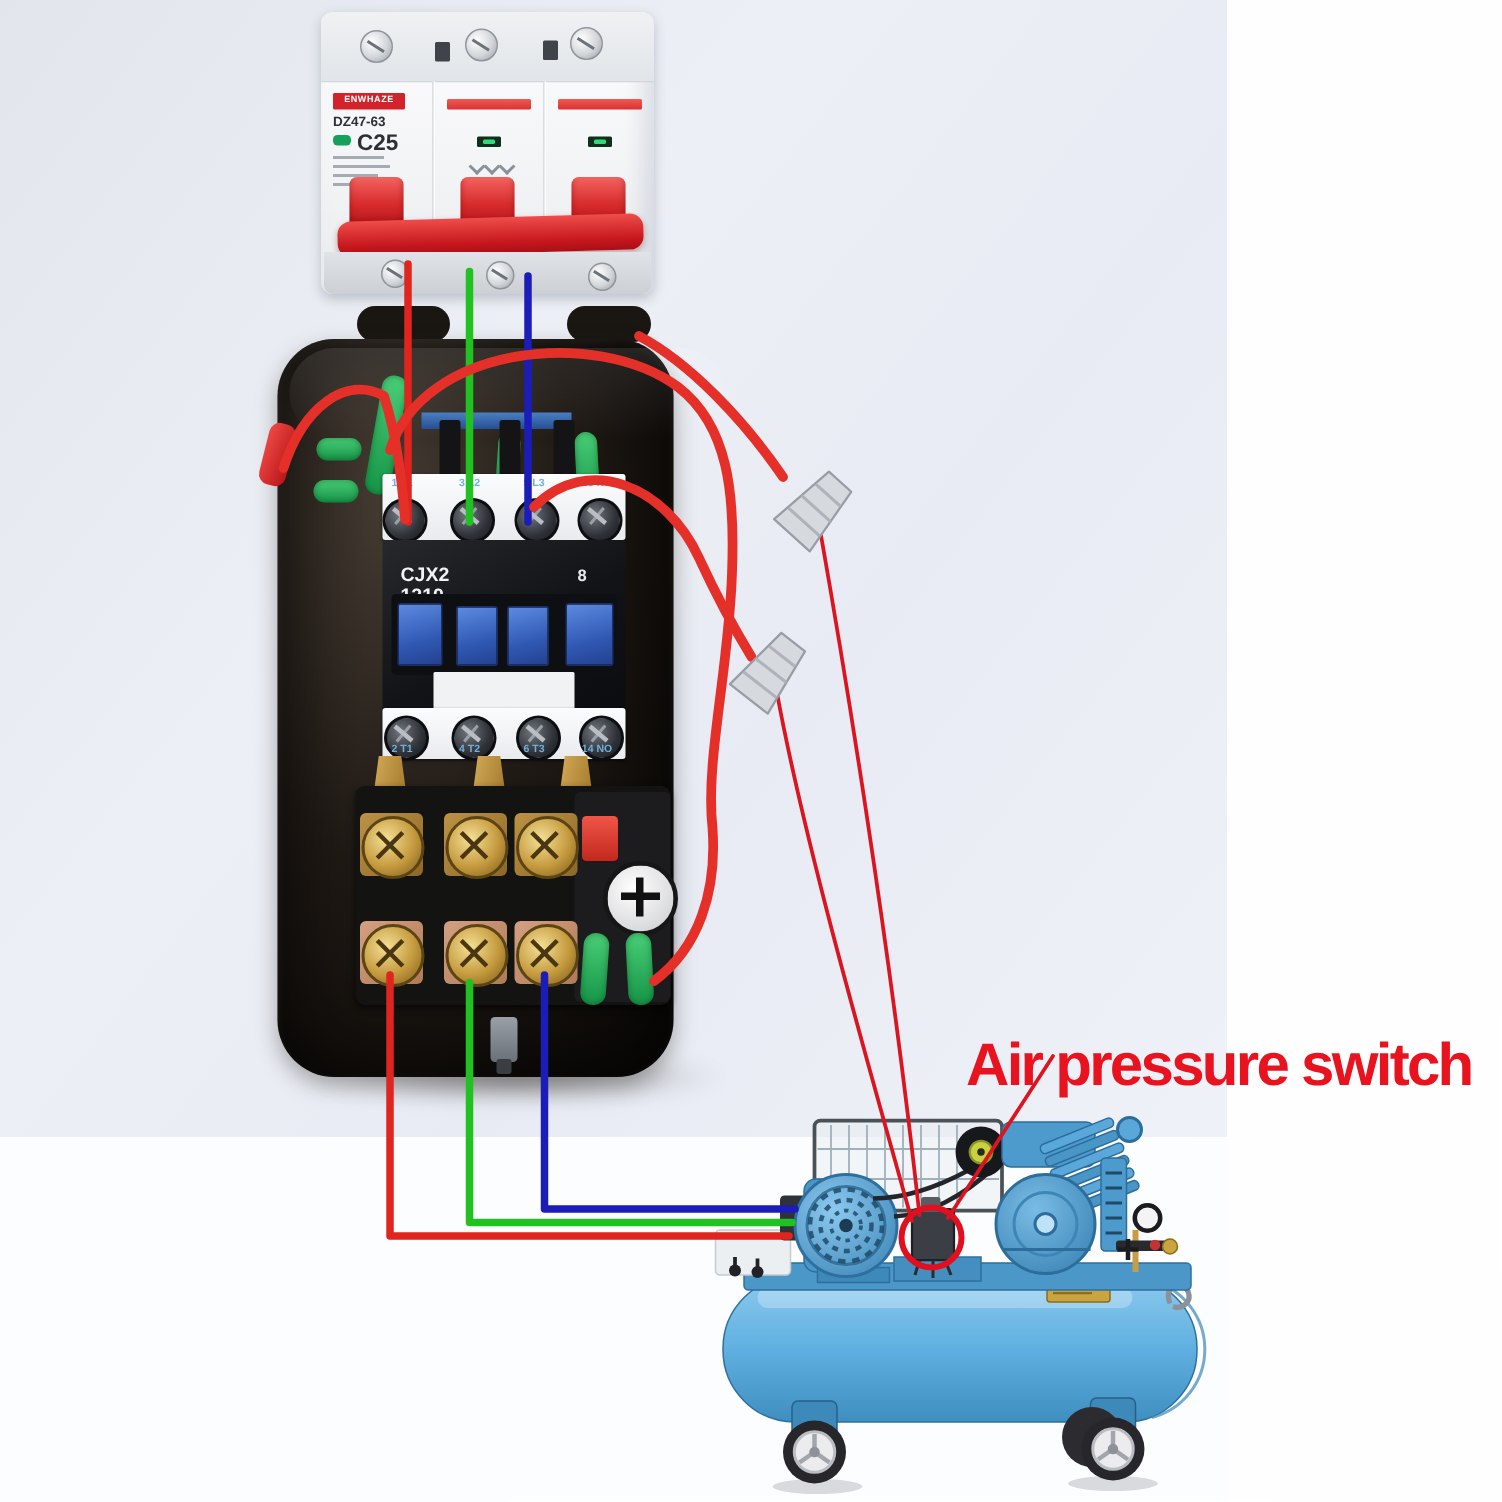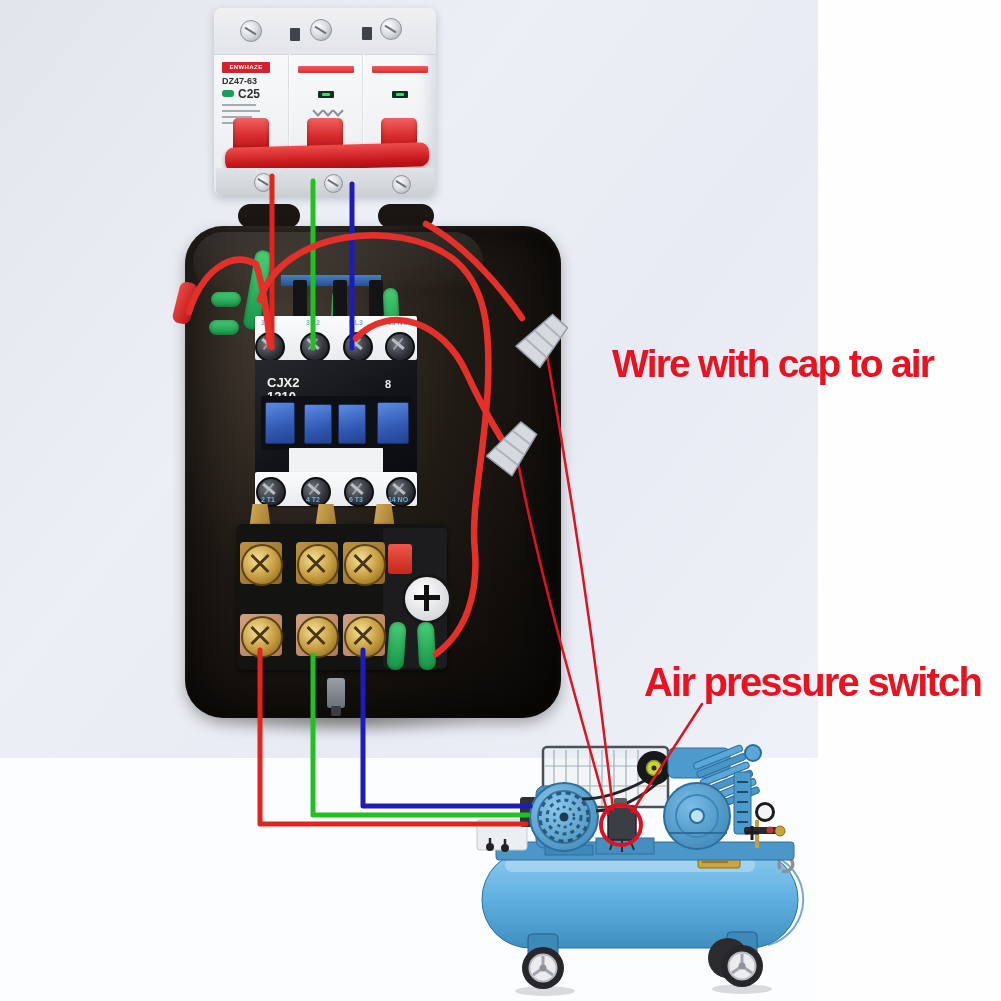--- a/index.html
+++ b/index.html
@@ -10,40 +10,40 @@
   
   .bg-panel{left:0;top:0;width:818px;height:758px;
     background:linear-gradient(128deg,#e2e6ec 0%,#eceff5 38%,#e8ebf3 64%,#eef1f7 100%);}
   .bg-right{left:818px;top:0;width:183px;height:1001px;background:#fefefe;}
   .bg-bottom{left:0;top:758px;width:818px;height:243px;background:#fcfdfe;}
 
   
   .red-text{color:#e9121f;font-weight:bold;white-space:nowrap;}
   .title{left:450px;top:30px;font-size:64px;line-height:1.13;letter-spacing:-2.5px;}
   .lbl-wirecap{left:612px;top:332px;font-size:39px;line-height:1.62;letter-spacing:-1.8px;}
-  .lbl-psw{left:644px;top:660px;font-size:40px;letter-spacing:-1.8px;}
+  .lbl-psw{left:644px;top:688px;font-size:40px;letter-spacing:-1.8px;}
 
   
   .breaker{left:214px;top:8px;width:222px;height:188px;padding-left:20px;}
   .bk-body{left:0;top:0;width:222px;height:188px;border-radius:8px;
     background:linear-gradient(180deg,#fdfdfe,#f3f4f6 55%,#e9ebee);
     box-shadow:0 3px 8px rgba(70,80,100,.28), inset -8px 0 12px rgba(176,184,196,.38);}
   .bk-top{left:0;top:0;width:222px;height:46px;border-radius:8px 8px 0 0;
     background:linear-gradient(#eff1f3,#e2e5e9);border-bottom:1px solid #d2d5d9;}
   .screw{width:20px;height:20px;border-radius:50%;border:1px solid #8f959c;
     background:radial-gradient(circle at 35% 35%,#ffffff,#d3d6da 55%,#9aa0a7);}
   .screw::after{content:"";position:absolute;left:3px;top:9px;width:13px;height:2px;
     background:#6c727a;transform:rotate(32deg);}
   .clipmark{width:10px;height:13px;background:#3f444b;border-radius:1px;}
   .bk-div{width:1px;background:#dadde1;box-shadow:1px 0 0 rgba(255,255,255,.8);}
   .bk-brand{left:8px;top:54px;width:48px;height:11px;background:#d2232a;border-radius:1px;
     color:#fff;font-size:6px;font-weight:bold;text-align:center;line-height:11px;letter-spacing:.4px;}
   .bk-model{left:8px;top:68px;font-size:9px;font-weight:bold;color:#2c2f34;}
   .bk-green-pill{left:8px;top:82px;width:12px;height:7px;border-radius:3px;background:#17a05c;}
-  .bk-rating{left:24px;top:79px;font-size:12px;font-weight:bold;color:#2c2f34;}
+  .bk-rating{left:24px;top:79px;font-size:15px;font-weight:bold;color:#2c2f34;}
   .bk-spec{height:2px;background:#a5abb3;}
   .bk-stripe{top:58px;width:56px;height:7px;border-radius:1px;
     background:linear-gradient(#ef5a57,#d8322f);}
   .bk-window{top:83px;width:16px;height:7px;background:#10301e;border-radius:1px;}
   .bk-window::after{content:"";position:absolute;left:4px;top:2px;width:8px;height:3px;
     background:#2fdc7a;border-radius:1px;}
   .chev{width:6px;height:6px;border-left:2px solid #8a9098;border-bottom:2px solid #8a9098;
     transform:rotate(-45deg);}
   .bk-handle{top:110px;width:36px;height:34px;border-radius:5px 5px 4px 4px;
     background:linear-gradient(180deg,#f26360,#d72a2c 55%,#b1151b);
@@ -53,21 +53,21 @@
     transform:rotate(-1.6deg);box-shadow:0 2px 4px rgba(110,10,10,.35);}
   .bk-bottom{left:2px;top:160px;width:218px;height:28px;border-radius:0 0 6px 6px;
     background:linear-gradient(#e0e3e7,#ccd0d5);}
   .screw.sm{width:17px;height:17px;}
   .screw.sm::after{left:2px;top:7px;width:12px;}
 
   
   .ear{top:204px;height:24px;border-radius:12px;background:#1a1612;}
   .boxshadow{left:205px;top:700px;width:280px;height:36px;border-radius:50%;
     background:radial-gradient(ellipse,rgba(25,20,15,.38),rgba(25,20,15,0) 70%);filter:blur(6px);}
-  .cbox{left:185px;top:226px;width:376px;height:492px;border-radius:38px;
+  .cbox{left:185px;top:226px;width:264px;height:492px;border-radius:38px;
     background:radial-gradient(ellipse at 28% 22%,#453c33,#201a15 45%,#100d0a 78%,#0a0806);
     box-shadow:inset 0 0 60px rgba(0,0,0,.75), inset 0 2px 6px rgba(255,255,255,.10),
       0 6px 14px rgba(40,35,30,.35);}
   .cbox::before{content:"";position:absolute;left:8px;top:6px;width:290px;height:60px;
     border-radius:34px;background:linear-gradient(rgba(255,255,255,.10),rgba(255,255,255,0));}
   .green-sleeve{background:linear-gradient(#49ce77,#169447);border-radius:8px;
     box-shadow:inset 0 0 4px rgba(0,60,20,.5);}
   .red-nub{left:-9px;top:56px;width:18px;height:42px;border-radius:7px;
     background:linear-gradient(100deg,#ef4a44,#b8151a);transform:rotate(14deg);}
 
@@ -399,17 +399,16 @@
     </g>
     <g transform="translate(514,447) rotate(38)">
       <path d="M-10,-24 L10,-24 L16,24 L-16,24 Z" fill="#d6d9de" stroke="#989da5" stroke-width="1.5" stroke-linejoin="round"></path>
       <line x1="-11" y1="-12" x2="11" y2="-12" stroke="#aeb2b9" stroke-width="2"></line>
       <line x1="-13" y1="0" x2="13" y2="0" stroke="#aeb2b9" stroke-width="2"></line>
       <line x1="-14" y1="12" x2="14" y2="12" stroke="#aeb2b9" stroke-width="2"></line>
     </g>
   </svg>
 
   <div class="abs red-text lbl-wirecap">
-    <div>Wire with cap to air</div>
   </div>
   <div class="abs red-text lbl-psw">Air pressure switch</div>
 
 </div>
 
 </body></html>

